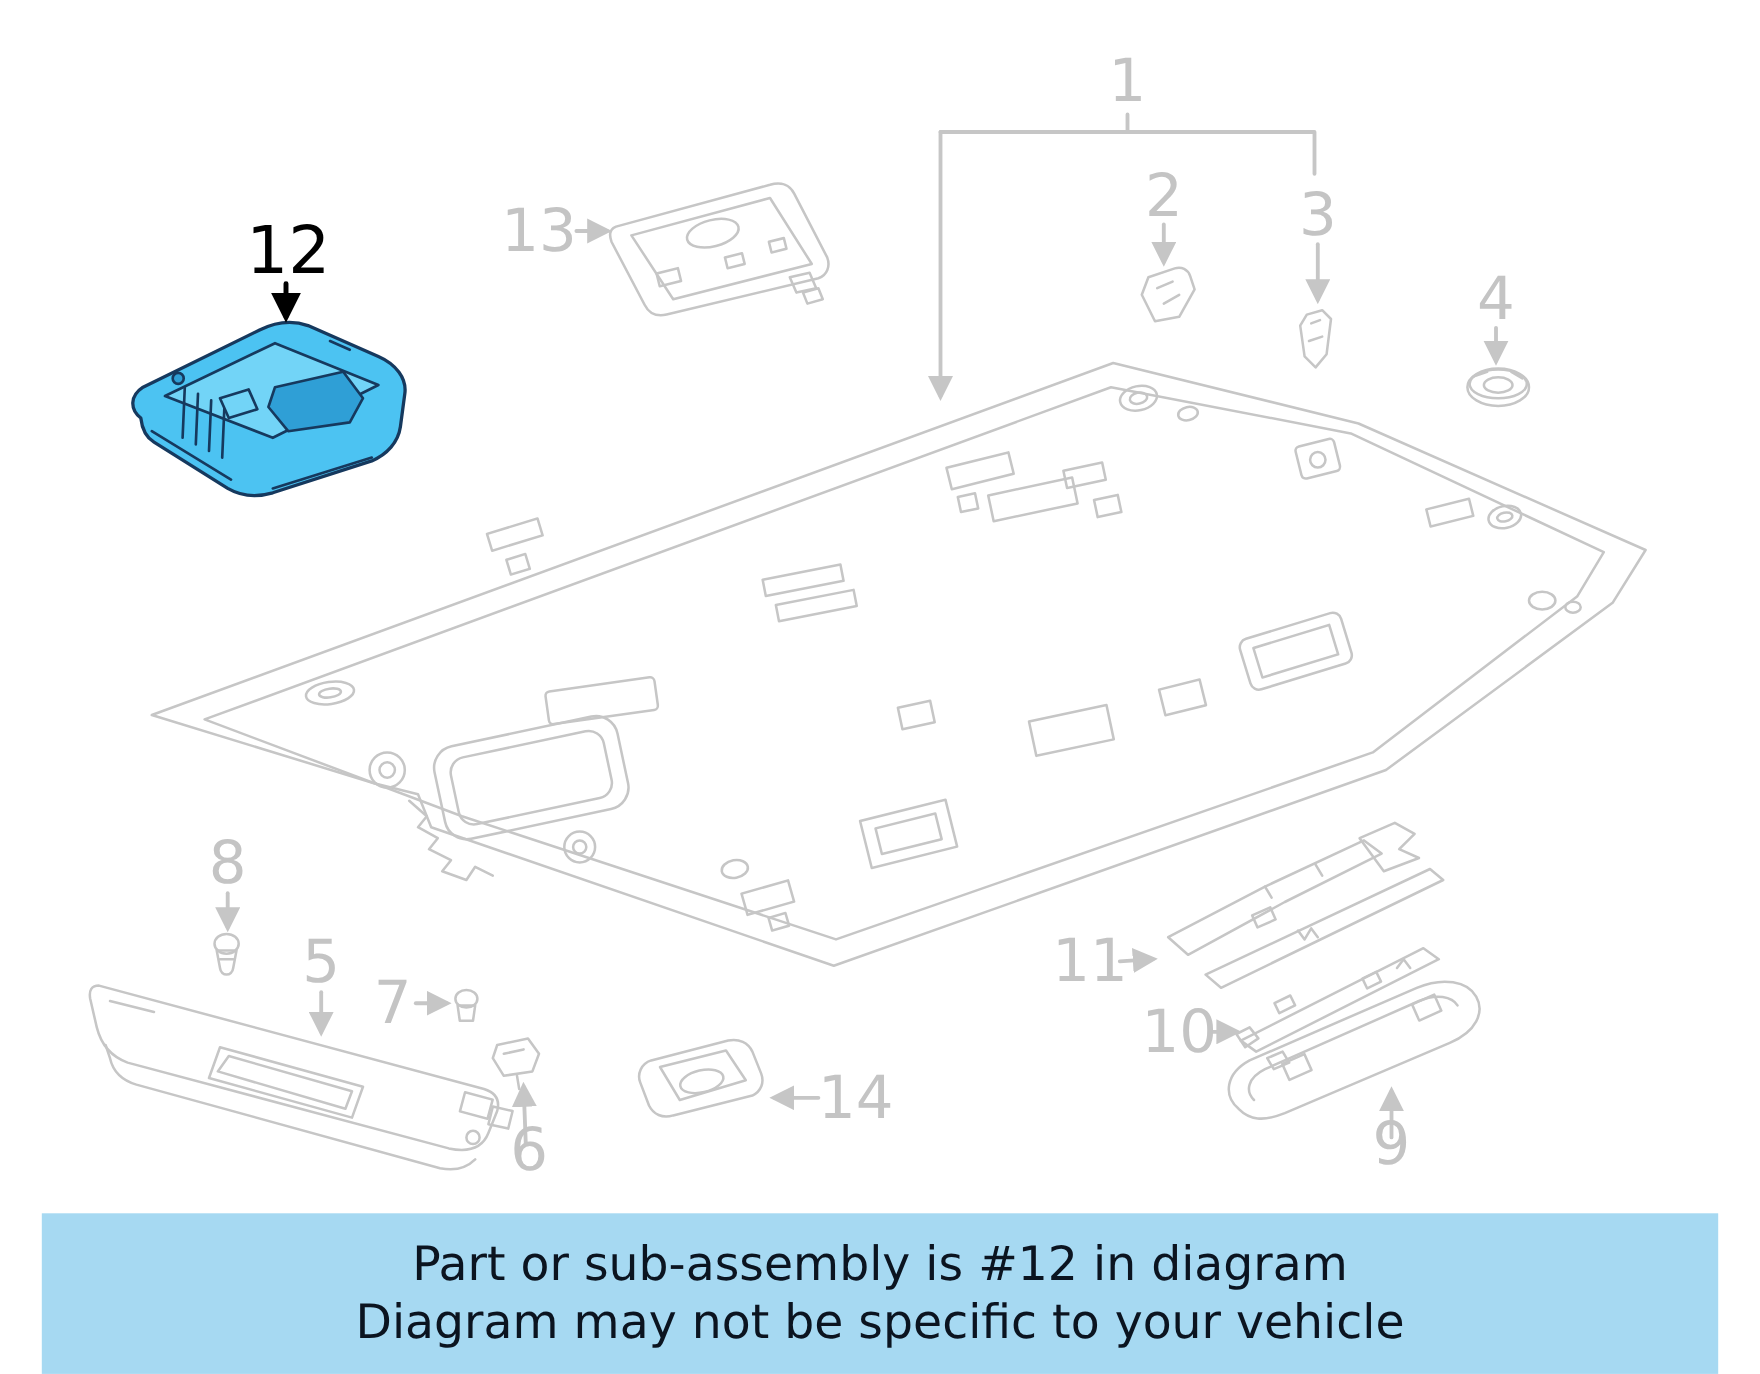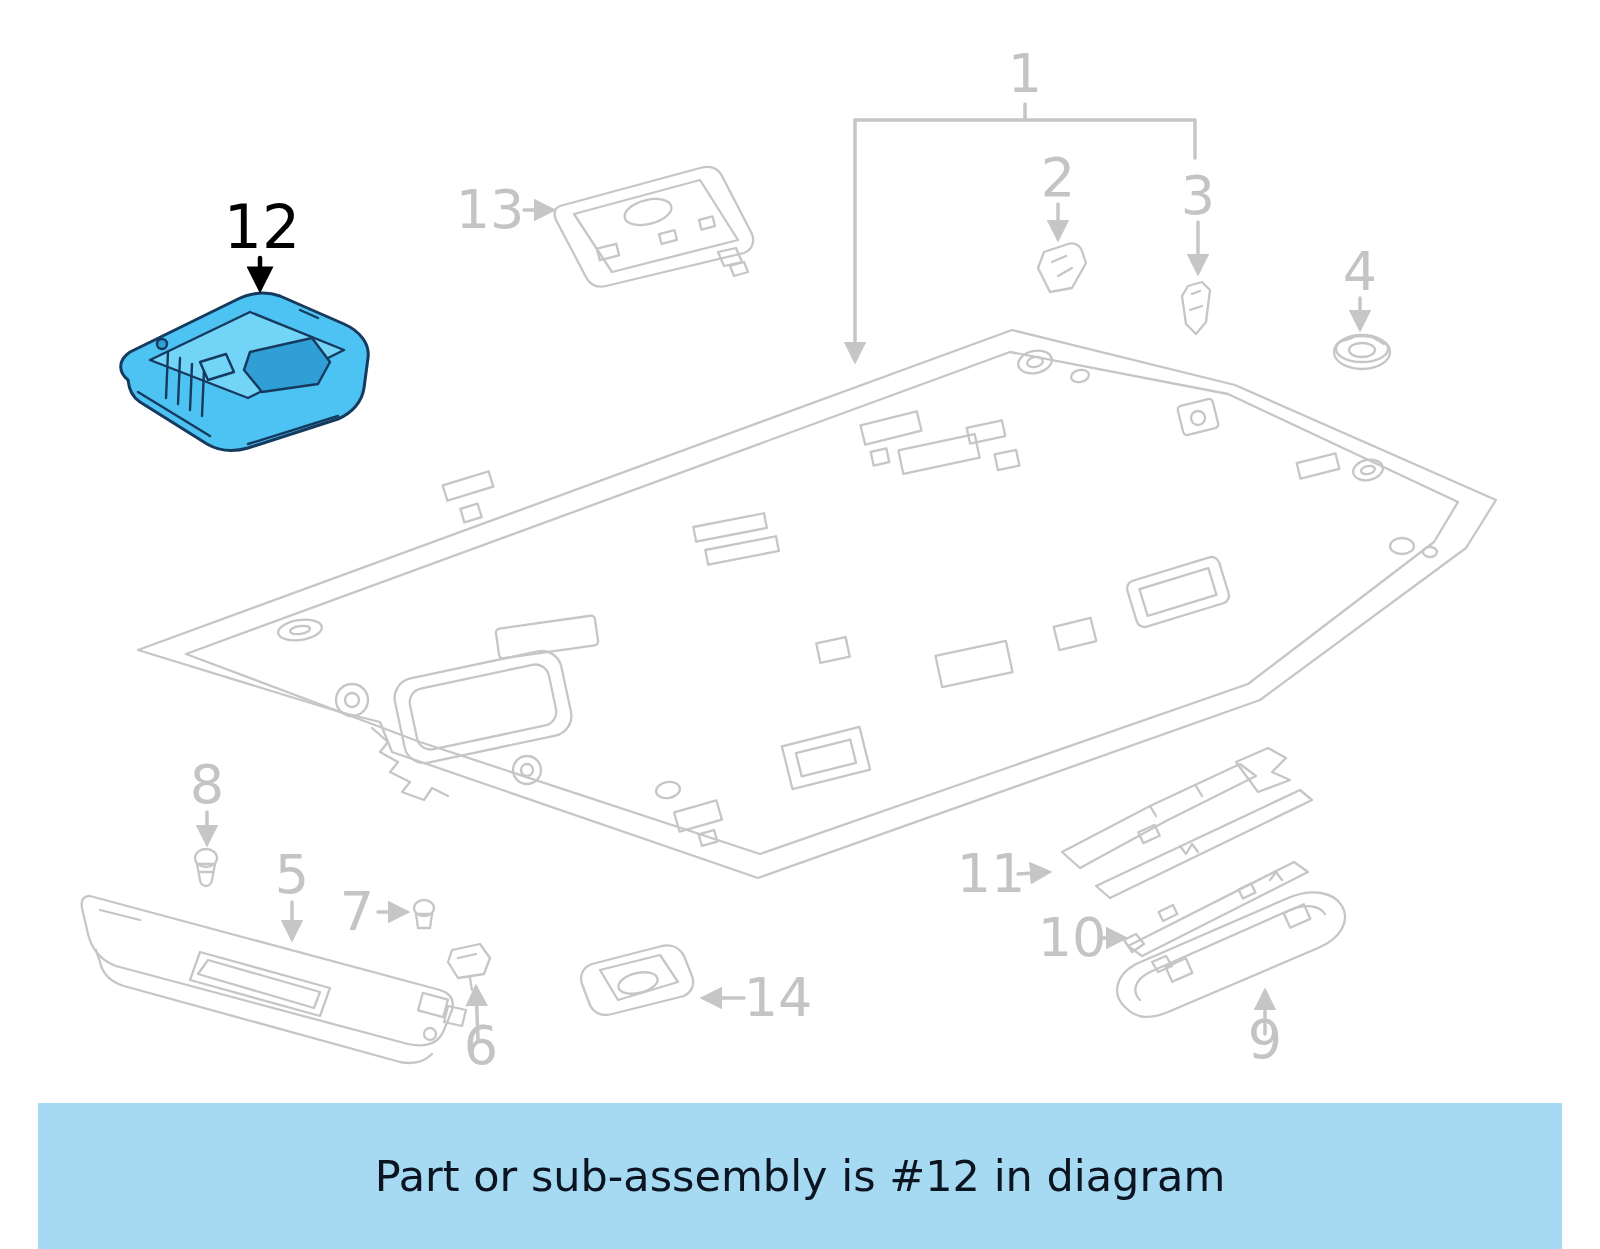--- a/index.html
+++ b/index.html
@@ -238,15 +238,16 @@
       <text class="co" x="481" y="1064">6</text>
       <text class="co" x="778" y="1016">14</text>
       <text class="co" x="991" y="892">11</text>
       <text class="co" x="1072" y="956">10</text>
       <text class="co" x="1265" y="1058">9</text>
     </g>
   </svg>
 
   <div class="caption">
     <div>Part or sub-assembly is #12 in diagram</div>
+    <div>Diagram may not be specific to your vehicle</div>
   </div>
 
 </div>
 
 </body></html>

